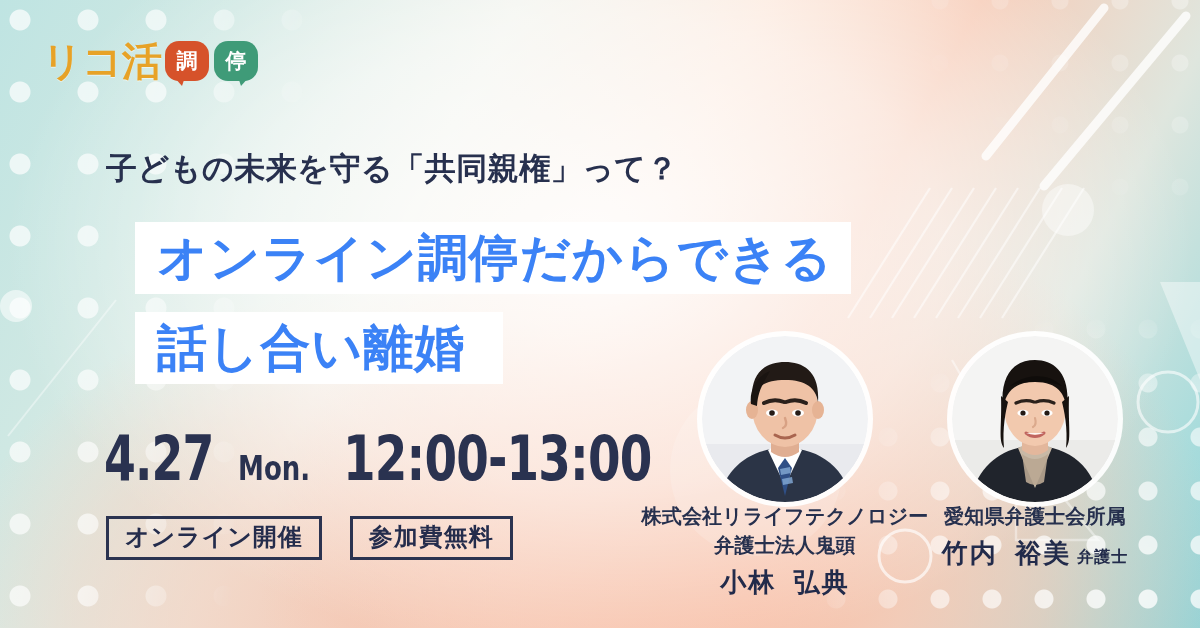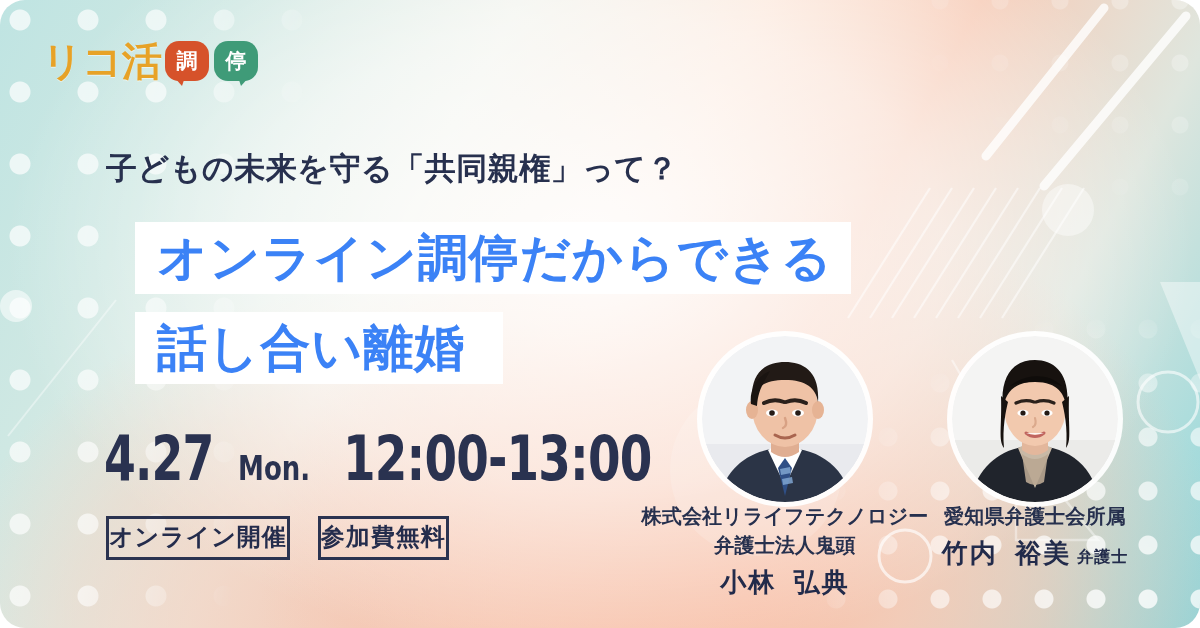--- a/index.html
+++ b/index.html
@@ -10,21 +10,20 @@
   }
   .poster{
     position:relative;
     width:1200px; height:628px;
     overflow:hidden;
     background:
       radial-gradient(ellipse 900px 620px at 50% 40%, rgba(255,255,255,0.92) 0%, rgba(255,255,255,0.55) 38%, rgba(255,255,255,0) 66%),
       radial-gradient(ellipse 620px 520px at 62% 95%, #f8c3ac 0%, rgba(248,195,172,0.55) 48%, rgba(248,195,172,0) 78%),
       radial-gradient(ellipse 520px 420px at 30% 100%, #f3cdbb 0%, rgba(243,205,187,0.4) 55%, rgba(243,205,187,0) 80%),
       linear-gradient(118deg,#bfe4e2 0%, #cfe8e3 16%, #eef0e8 34%, #fbe3d4 50%, #f7cdb9 64%, #dfe6de 80%, #a9dcdc 93%, #92d4d8 100%);
-    border-radius: 25px;
   }
 
   
   .dots-left{
     position:absolute; left:-14px; top:-16px; width:330px; height:660px;
     background-image:radial-gradient(circle, rgba(255,255,255,0.72) 10px, rgba(255,255,255,0) 11px);
     background-size:68px 72px;
     -webkit-mask-image:linear-gradient(100deg, rgba(0,0,0,1) 0%, rgba(0,0,0,0.85) 45%, rgba(0,0,0,0) 80%);
     mask-image:linear-gradient(100deg, rgba(0,0,0,1) 0%, rgba(0,0,0,0.85) 45%, rgba(0,0,0,0) 80%);
     pointer-events:none;
@@ -101,21 +100,21 @@
   }
   .dt-date{ font-size:62px; font-weight:700; letter-spacing:-1px; transform:scaleX(0.82); transform-origin:left bottom; }
   .dt-dow{ font-size:34px; font-weight:700; margin-left:-16px; transform:scaleX(0.85); transform-origin:left bottom;}
   .dt-time{ font-size:62px; font-weight:700; letter-spacing:-1px; margin-left:4px; transform:scaleX(0.84); transform-origin:left bottom; }
 
   
   .badges{ position:absolute; left:106px; top:516px; display:flex; gap:28px; }
   .badge{
     border:3px solid #2b3350; color:#242c4c;
     font-size:24px; font-weight:700; letter-spacing:1px;
-    padding:5px 0 7px; line-height:1.1; background:transparent;
+    padding:5px 16px 7px; line-height:1.1; background:transparent;
     white-space:nowrap;
   }
 
   
   .speakers{ position:absolute; left:660px; top:336px; width:520px; display:flex; }
   .speaker{ width:250px; display:flex; flex-direction:column; align-items:center; }
   .portrait{
     width:166px; height:166px; border-radius:50%;
     background:#ffffff; overflow:hidden; position:relative;
     box-shadow:0 0 0 5px rgba(255,255,255,0.92);

